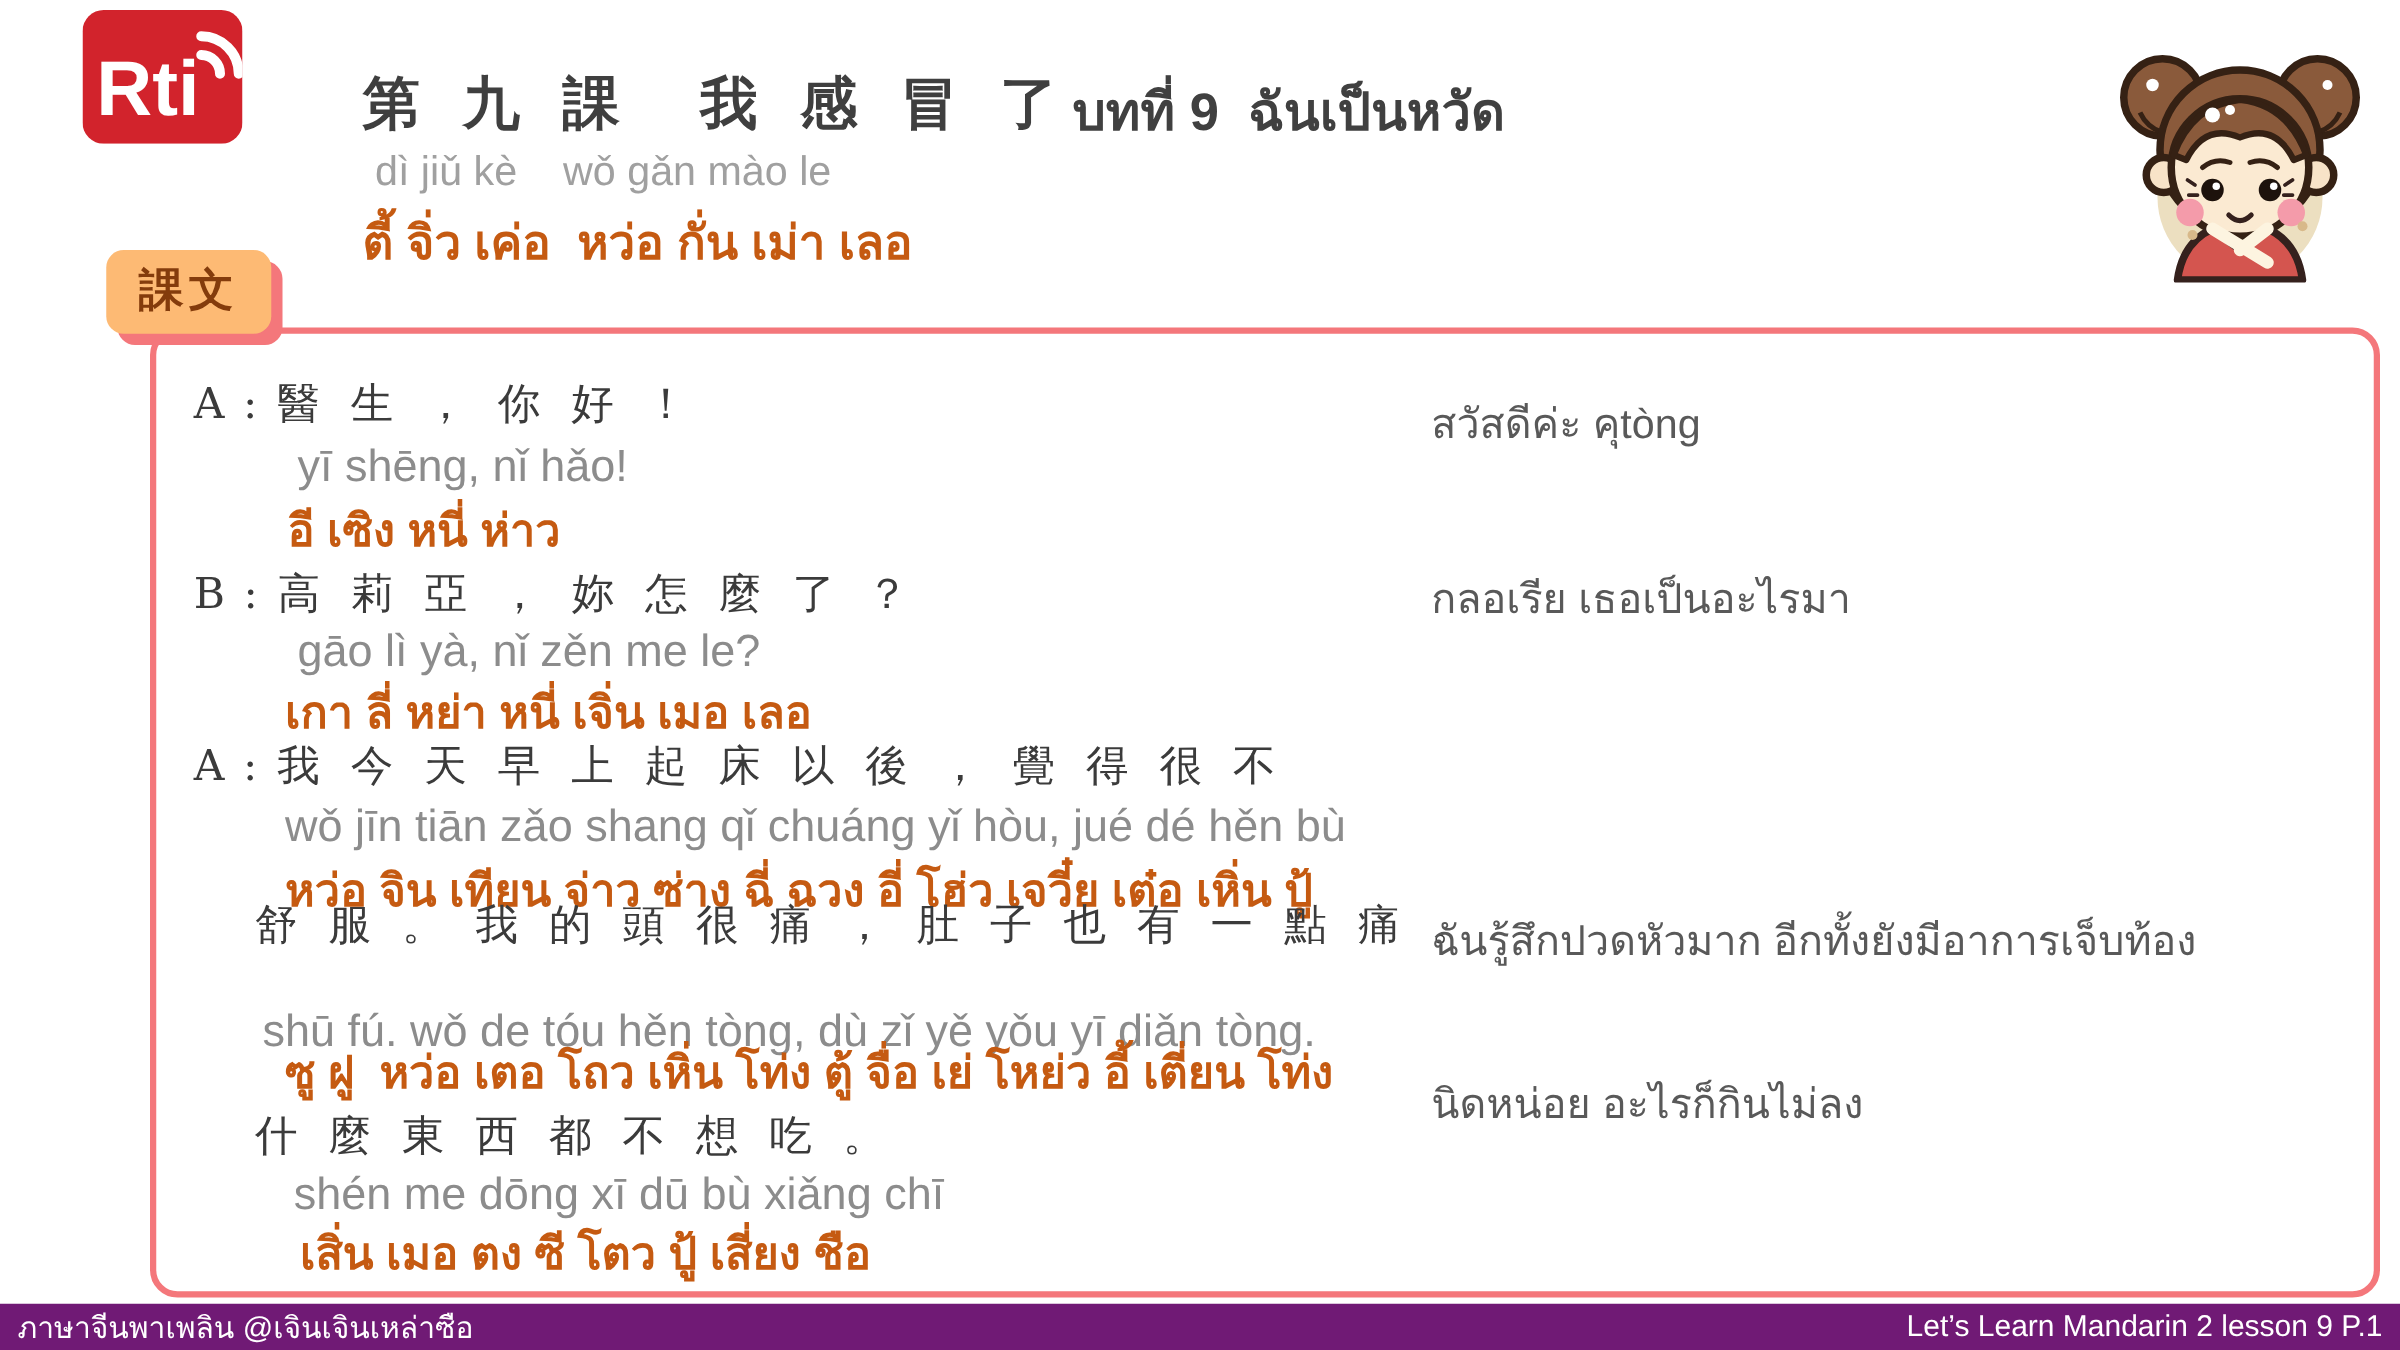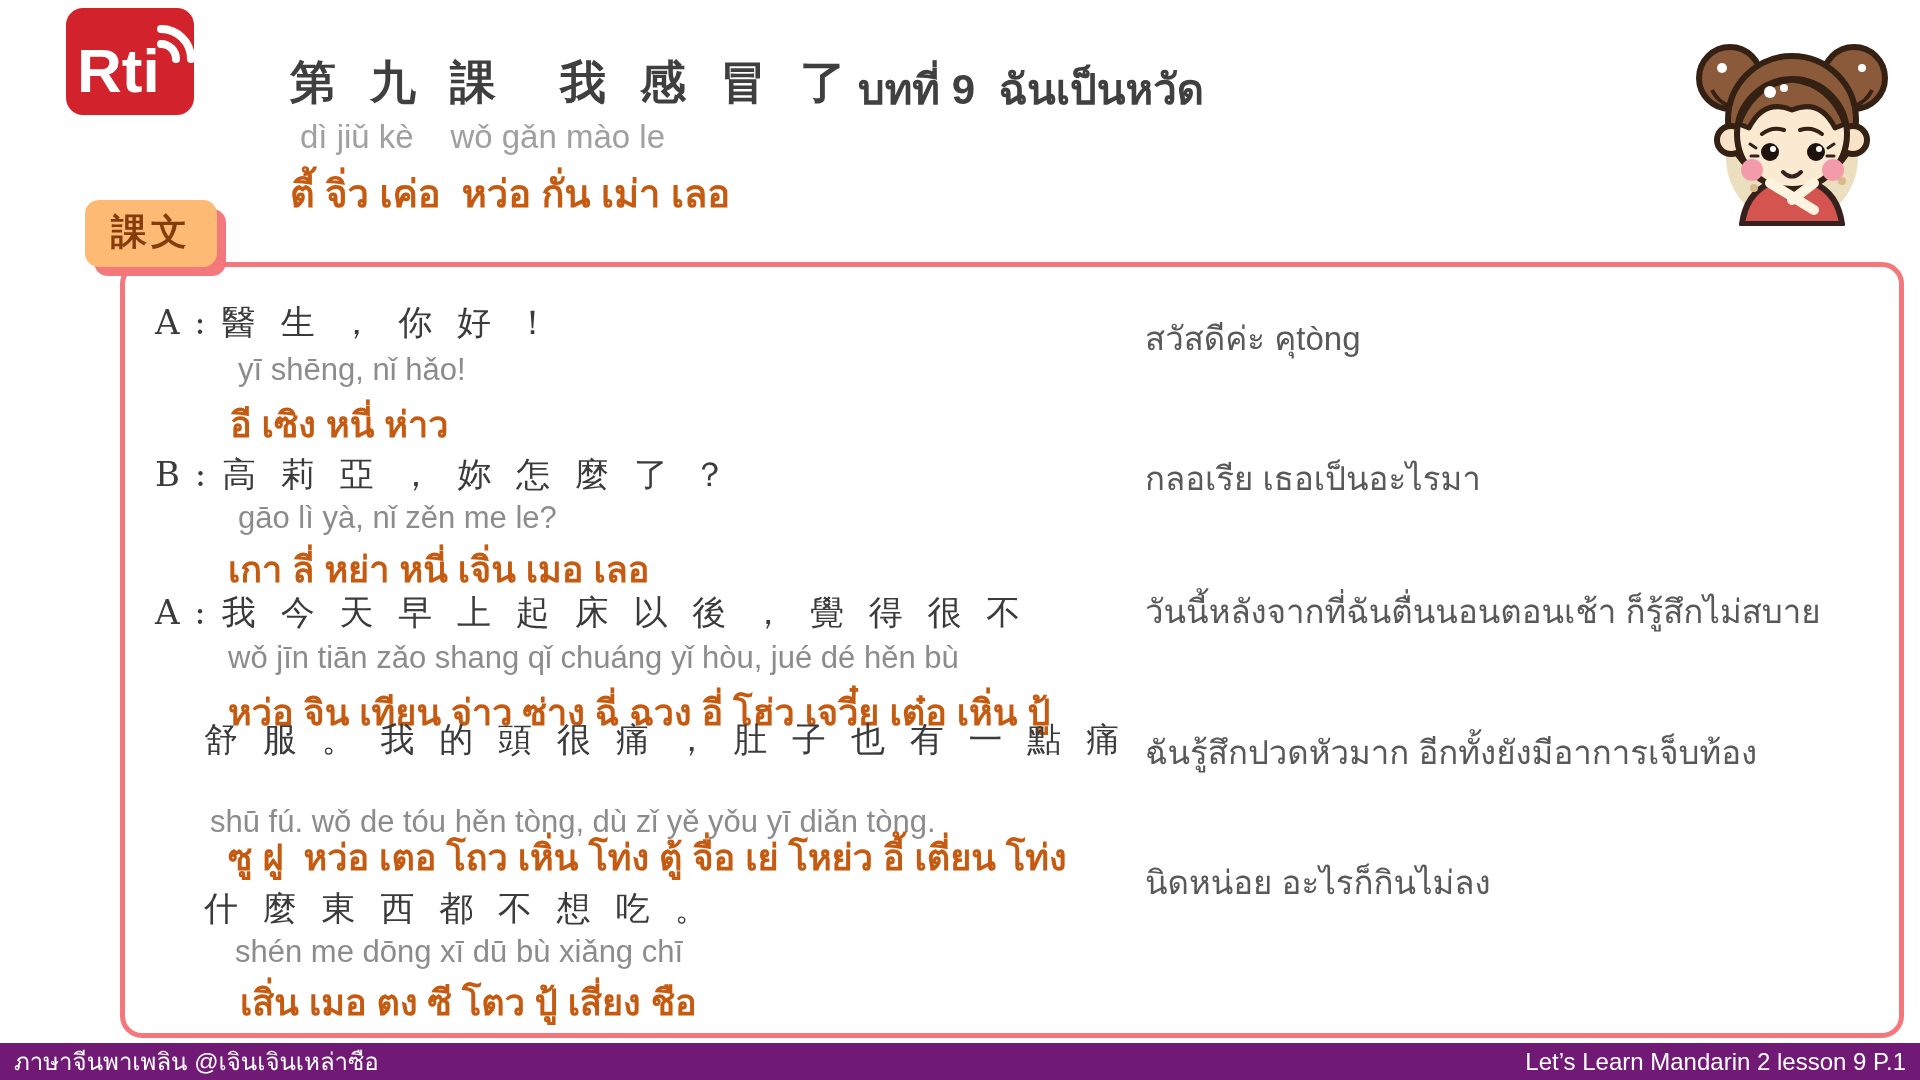--- a/index.html
+++ b/index.html
@@ -26,21 +26,21 @@
                  font-family:"DejaVu Serif","Liberation Serif",serif;
                  font-size:36px;font-weight:700;color:#843c0c;letter-spacing:4px;}
 
   
   .dialog-box{position:absolute;left:120px;top:262px;width:1784px;height:776px;
               border:5px solid #f4777b;border-radius:22px;background:#fff;box-sizing:border-box;}
 
   .line{position:absolute;white-space:pre;}
   .zh{font-family:"DejaVu Serif","Liberation Serif",serif;font-size:34px;color:#3b3b3b;letter-spacing:7px;text-align:center;}
   .speaker{font-family:"DejaVu Serif","Liberation Serif",serif;font-size:34px;color:#3b3b3b;letter-spacing:2px;margin-right:14px;}
-  .pinyin{font-size:31px;color:#8c8c8c;}
+  .pinyin{font-size:36px;color:#8c8c8c;}
   .thaipron{font-size:36px;font-weight:600;color:#c55a11;}
   .trans{font-size:33px;color:#595959;}
 
   
   .footer{position:absolute;left:0;top:1043px;width:1920px;height:37px;background:#701a75;
           display:flex;align-items:center;justify-content:space-between;
           color:#ffffff;font-size:24px;padding:0 14px;box-sizing:border-box;}
 </style>
 </head>
 <body>
@@ -120,21 +120,20 @@
   <div class="line trans" style="left:1145px;top:312px;">สวัสดีค่ะ คุtòng</div>
 
   <div class="line zh" style="left:155px;top:452px;"><span class="speaker">B :</span><span>高 莉 亞 ， 妳 怎 麼 了 ？</span></div>
   <div class="line pinyin" style="left:238px;top:500px;">gāo lì yà, nǐ zěn me le?</div>
   <div class="line thaipron" style="left:228px;top:541px;">เกา ลี่ หย่า หนี่ เจิ่น เมอ เลอ</div>
   <div class="line trans" style="left:1145px;top:452px;">กลอเรีย เธอเป็นอะไรมา</div>
 
   <div class="line zh" style="left:155px;top:590px;"><span class="speaker">A :</span><span>我 今 天 早 上 起 床 以 後 ， 覺 得 很 不</span></div>
   <div class="line pinyin" style="left:228px;top:640px;">wǒ jīn tiān zǎo shang qǐ chuáng yǐ hòu, jué dé hěn bù</div>
   <div class="line thaipron" style="left:228px;top:684px;">หว่อ จิน เทียน จ่าว ซ่าง ฉี่ ฉวง อี่ โฮ่ว เจวี๋ย เต๋อ เหิ่น ปู้</div>
-  <div class="line trans" style="left:1145px;top:585px;">วันนี้หลังจากที่ฉันตื่นนอนตอนเช้า ก็รู้สึกไม่สบาย</div>
 
   <div class="line zh" style="left:190px;top:717px;"><span class="speaker"></span><span>舒 服 。 我 的 頭 很 痛 ， 肚 子 也 有 一 點 痛 。</span></div>
   <div class="line pinyin" style="left:210px;top:804px;">shū fú. wǒ de tóu hěn tòng, dù zǐ yě yǒu yī diǎn tòng.</div>
   <div class="line thaipron" style="left:228px;top:829px;">ซู ฝู  หว่อ เตอ โถว เหิ่น โท่ง ตู้ จื่อ เย่ โหย่ว อี้ เตี่ยน โท่ง</div>
   <div class="line trans" style="left:1145px;top:726px;">ฉันรู้สึกปวดหัวมาก อีกทั้งยังมีอาการเจ็บท้อง</div>
 
   <div class="line zh" style="left:190px;top:886px;"><span class="speaker"></span><span>什 麼 東 西 都 不 想 吃 。</span></div>
   <div class="line pinyin" style="left:235px;top:934px;">shén me dōng xī dū bù xiǎng chī</div>
   <div class="line thaipron" style="left:240px;top:974px;">เสิ่น เมอ ตง ซี โตว ปู้ เสี่ยง ชือ</div>
   <div class="line trans" style="left:1145px;top:856px;">นิดหน่อย อะไรก็กินไม่ลง</div>

